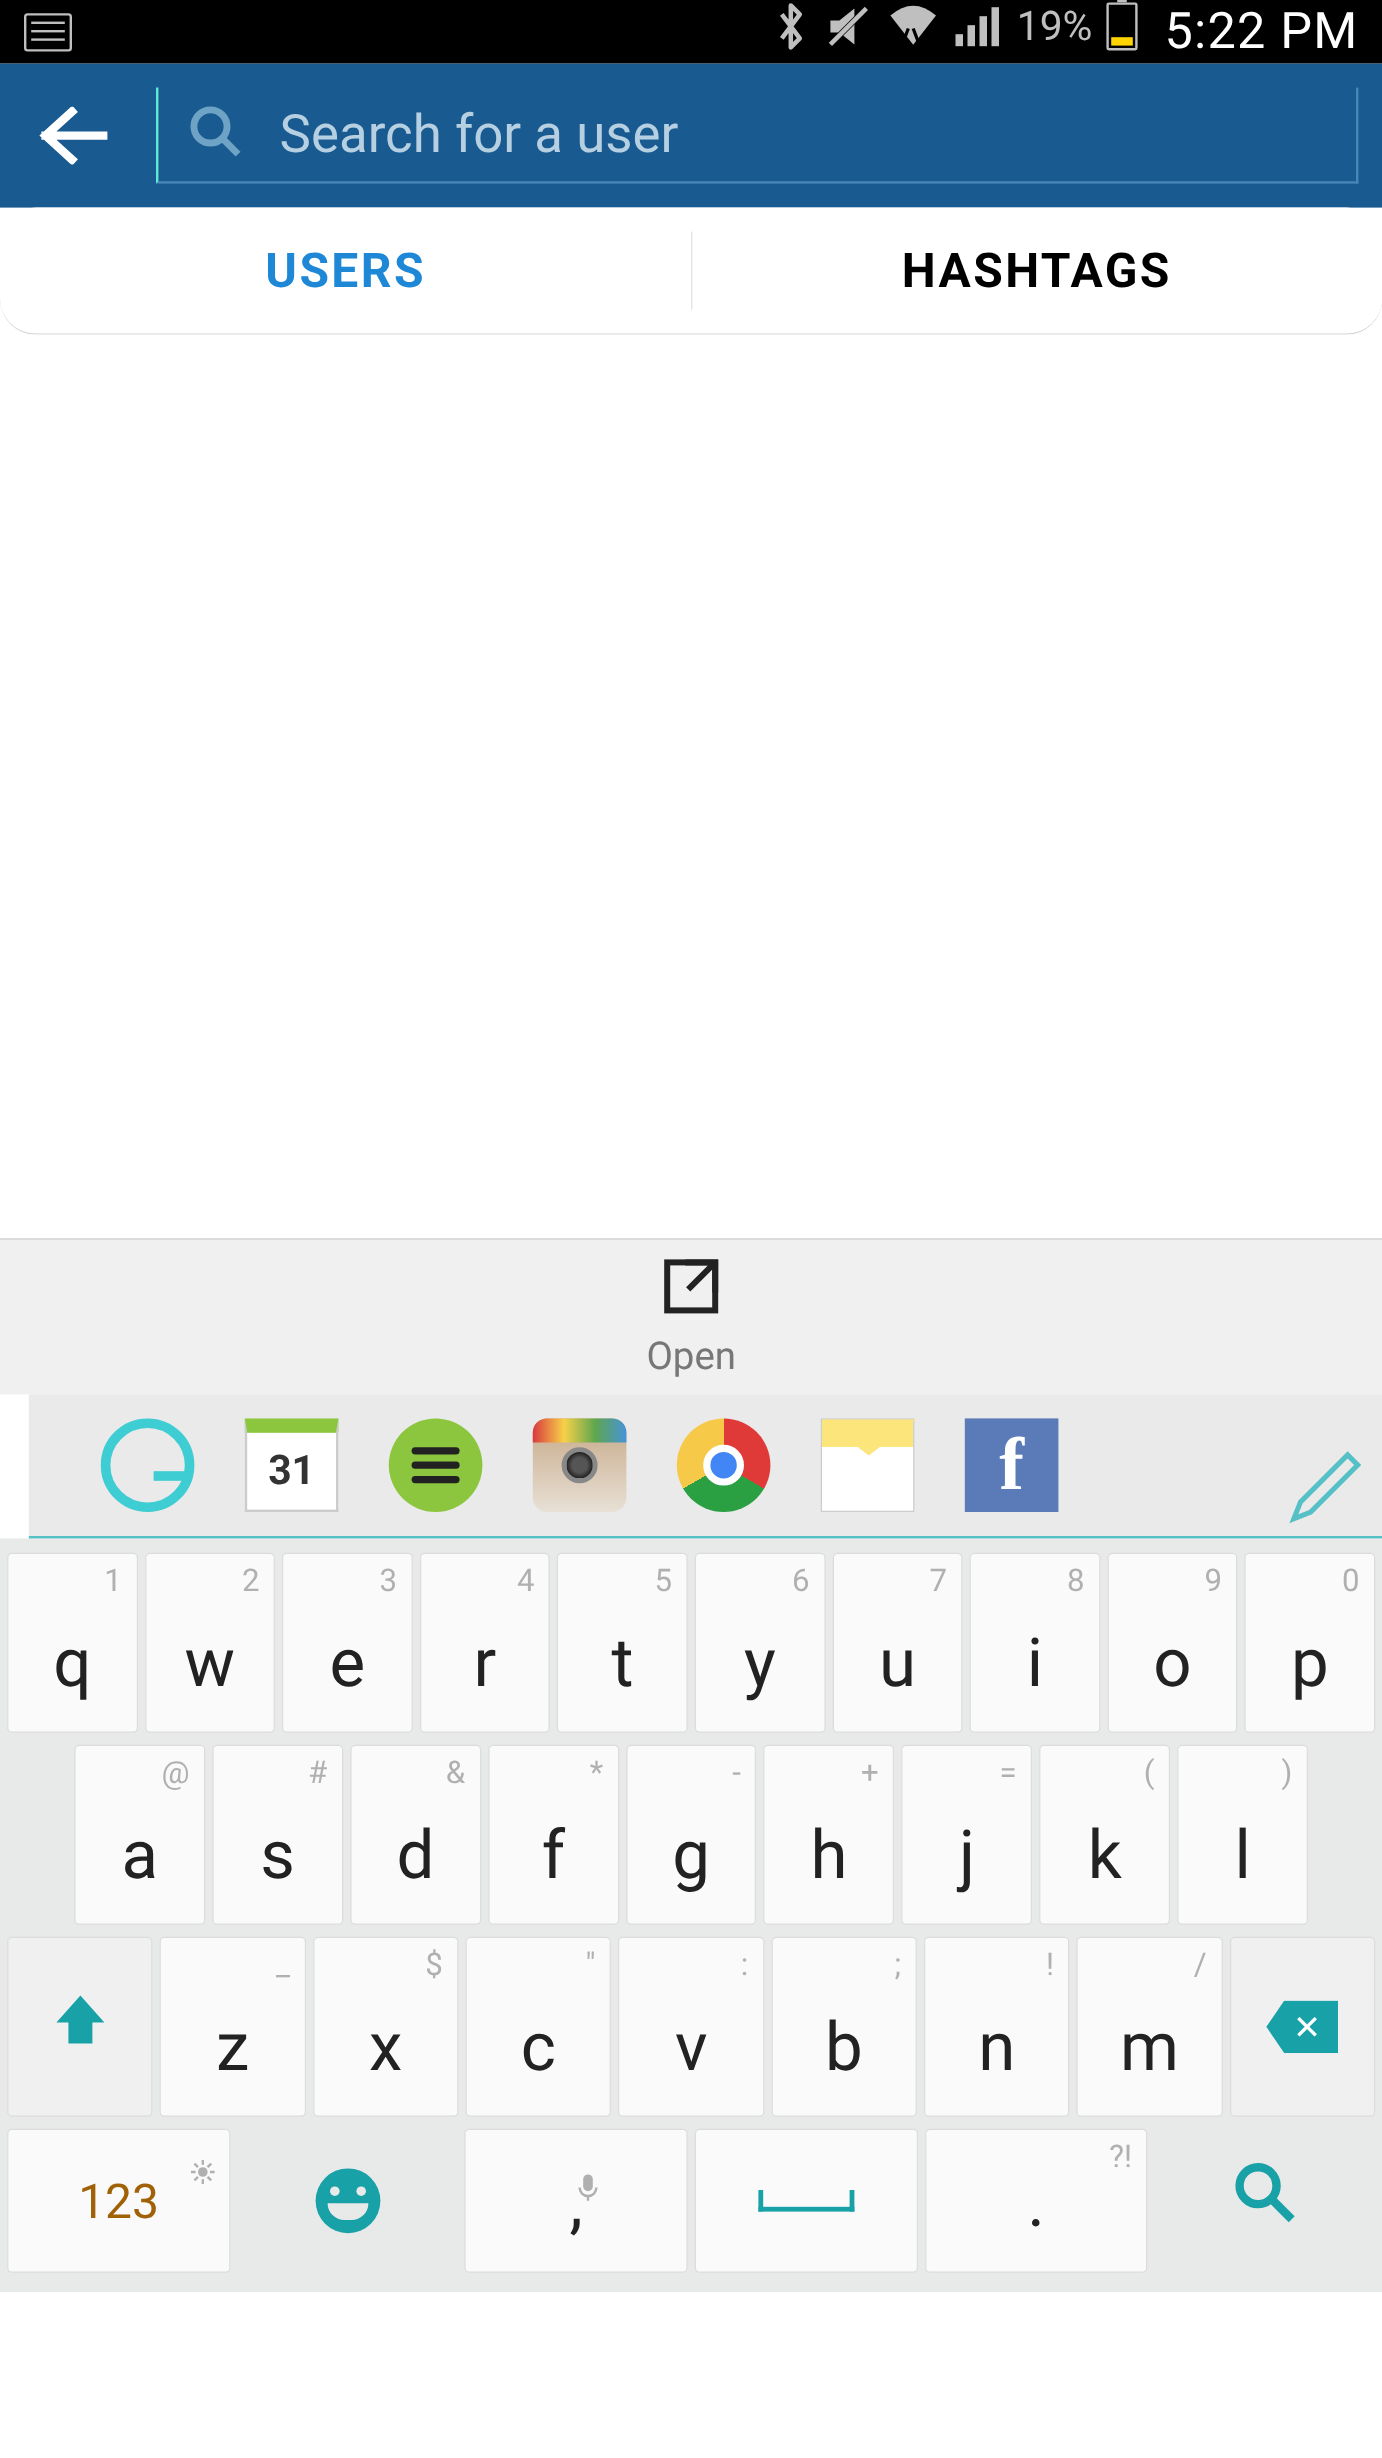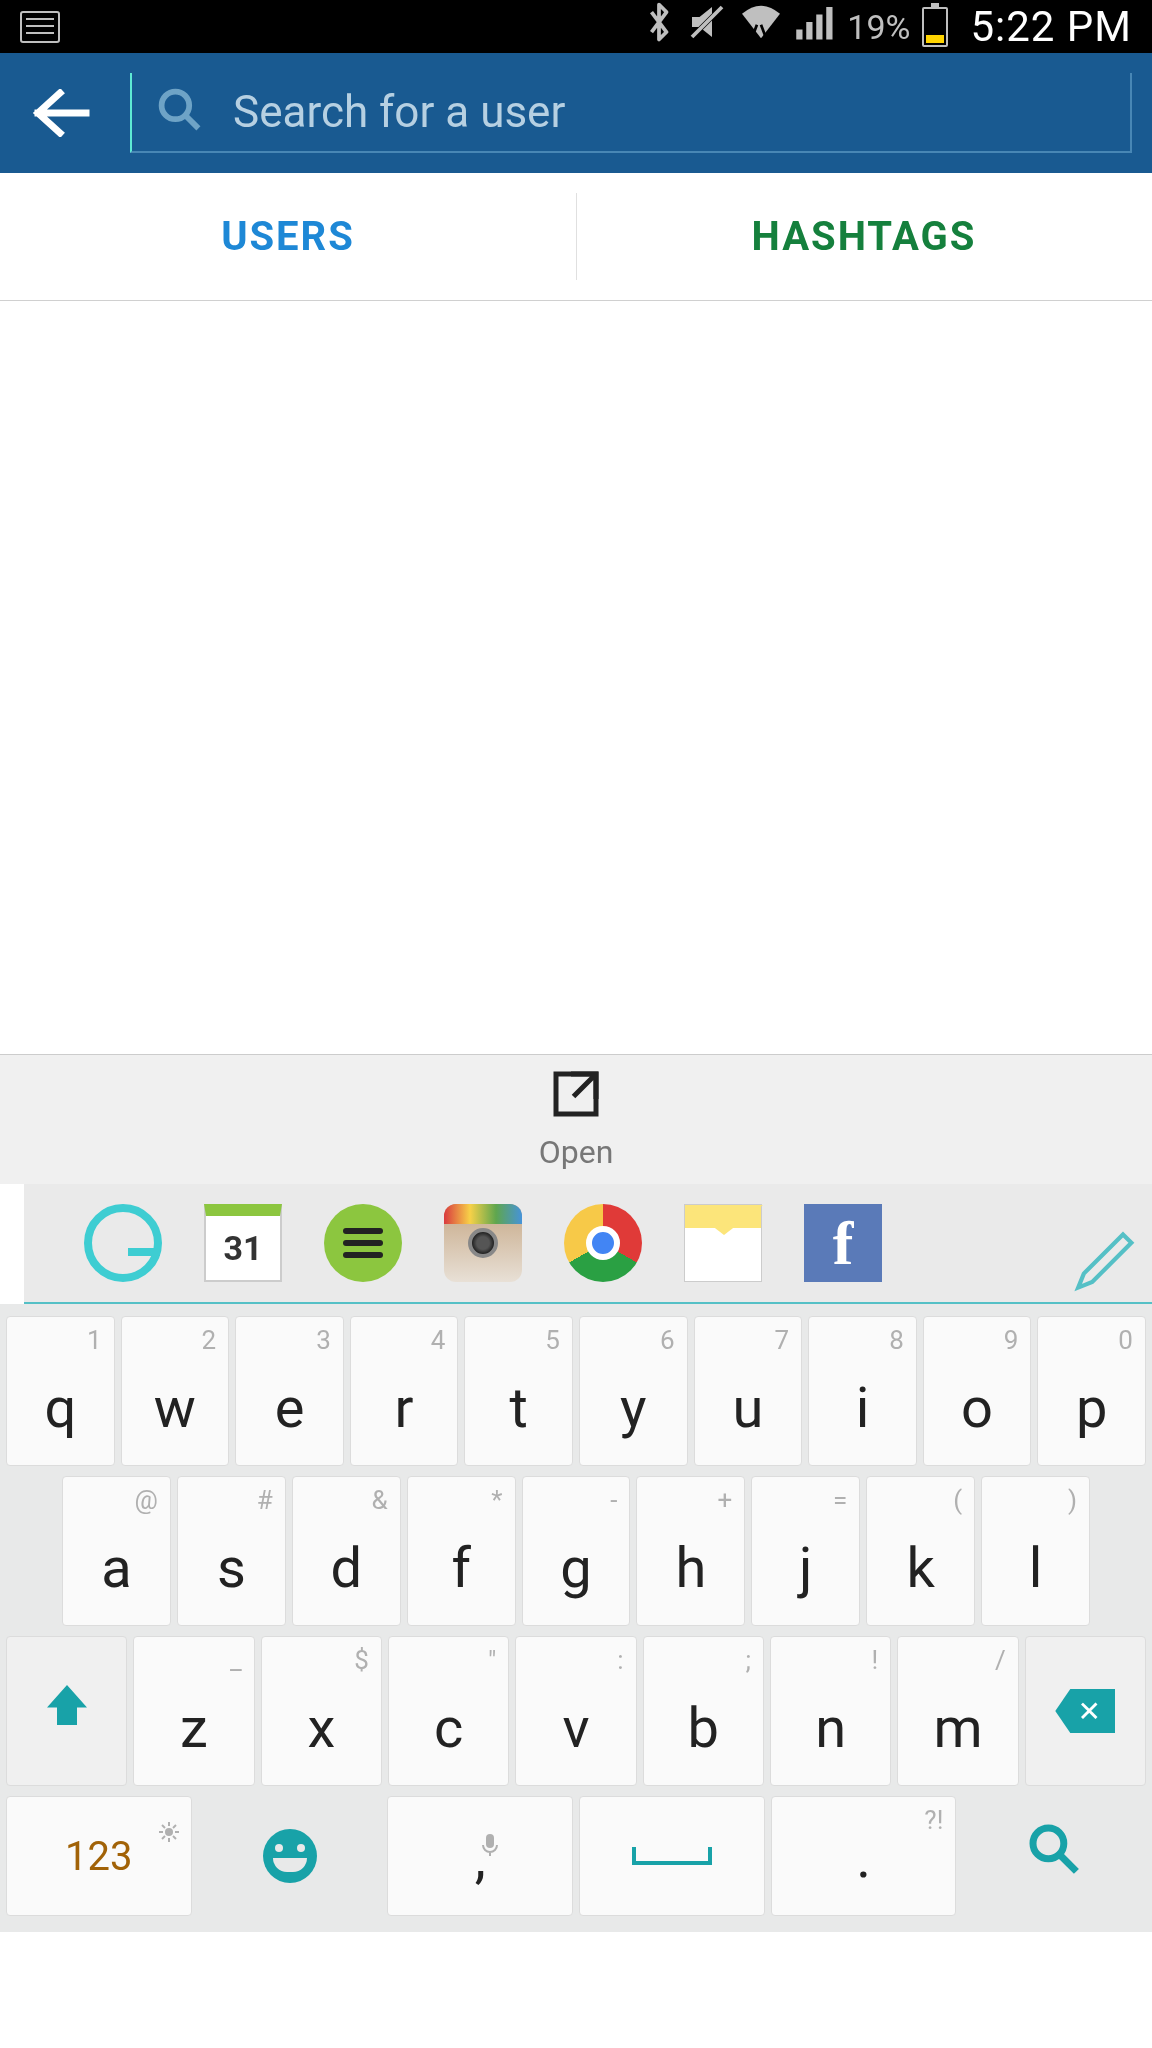--- a/index.html
+++ b/index.html
@@ -1,34 +1,34 @@
 <!DOCTYPE html>
 <html><head>
 <meta charset="utf-8">
 <style>
 * { margin: 0; padding: 0; box-sizing: border-box; font-family: -apple-system, Roboto, "Helvetica Neue", Arial, sans-serif; }
 html, body { width: 1152px; height: 2048px; background: #ffffff; overflow: hidden; }
 .status-bar { height: 53px; background: #000000; color: #bfbfbf; display: flex; align-items: center; padding: 0 20px; font-size: 36px; }
 .status-left { flex: 0 0 auto; }
-.status-right { margin-left: auto; display: flex; align-items: center; gap: 12px; }
+.status-right { margin-left: auto; display: flex; align-items: flex-start; gap: 12px; }
 .status-right .time { font-size: 42px; color: #ffffff; margin-left: 10px; letter-spacing: 1px; }
 .kb-ind { width: 40px; height: 32px; border: 2px solid #bfbfbf; position: relative; border-radius: 3px; }
 .kb-ind::before { content: ""; position: absolute; left: 4px; right: 4px; top: 5px; height: 2px; background: #bfbfbf; box-shadow: 0 7px 0 #bfbfbf, 0 14px 0 #bfbfbf; }
 .battery-icon { width: 26px; height: 40px; border: 2px solid #bfbfbf; position: relative; border-radius: 2px; display: inline-block; }
 .battery-icon::before { content: ""; position: absolute; top: -6px; left: 7px; width: 8px; height: 4px; background: #bfbfbf; }
 .battery-icon::after { content: ""; position: absolute; left: 2px; right: 2px; bottom: 2px; height: 20%; background: #ffd400; }
 .svgicon { display: inline-block; vertical-align: middle; }
 .app-header { height: 120px; background: #195a91; display: flex; align-items: center; padding: 0 20px; gap: 30px; }
 .back-arrow { width: 80px; height: 80px; display: flex; align-items: center; justify-content: center; }
 .search-wrap { flex: 1; display: flex; align-items: center; gap: 30px; border-left: 2px solid #5eead4; border-bottom: 2px solid #4887b5; border-right: 2px solid #4887b5; height: 80px; padding: 0 15px 0 25px; }
 .search-icon { color: #6ea3c6; }
 .search-input { flex: 1; border: none; background: transparent; font-size: 44px; color: #cfe1ee; outline: none; }
 .search-input::placeholder { color: #b6d0e2; }
-.tabs { height: 128px; background: #ffffff; display: flex; border-bottom: 1px solid #d0d0d0; }
-.tab { flex: 1; display: flex; align-items: center; justify-content: center; font-size: 40px; font-weight: 700; letter-spacing: 2px; color: #15803d; position: relative; }
+.tabs { height: 106px; background: #ffffff; display: flex; border-bottom: 1px solid #d0d0d0; border-radius: 30px; }
+.tab { flex: 1; display: flex; align-items: center; justify-content: center; font-size: 40px; font-weight: 700; letter-spacing: 2px; color: #000000; position: relative; }
 .tab.active { color: #1e88d6; }
 .tab + .tab::before { content: ""; position: absolute; left: 0; top: 20px; bottom: 20px; width: 1px; background: #e0e0e0; }
 .content-area { height: 753px; background: #ffffff; }
 .action-row { height: 130px; background: #f0f0f0; display: flex; justify-content: center; align-items: center; gap: 70px; border-top: 1px solid #cccccc; }
 .action-item { display: flex; flex-direction: column; align-items: center; gap: 10px; color: #555555; }
 .action-item .lbl { font-size: 32px; color: #777777; }
 .apps-row { height: 120px; background: #eaeaea; display: flex; align-items: center; gap: 42px; padding: 0 60px; border-bottom: 2px solid #55c0c6; position: relative; margin-left: 24px; }
 .app-icon { width: 78px; height: 78px; border-radius: 6px; display: flex; align-items: center; justify-content: center; }
 .highlighter { position: absolute; right: 15px; bottom: 2px; }
 .keyboard { background: #e8e9e9; padding: 12px 6px 6px 6px; }

